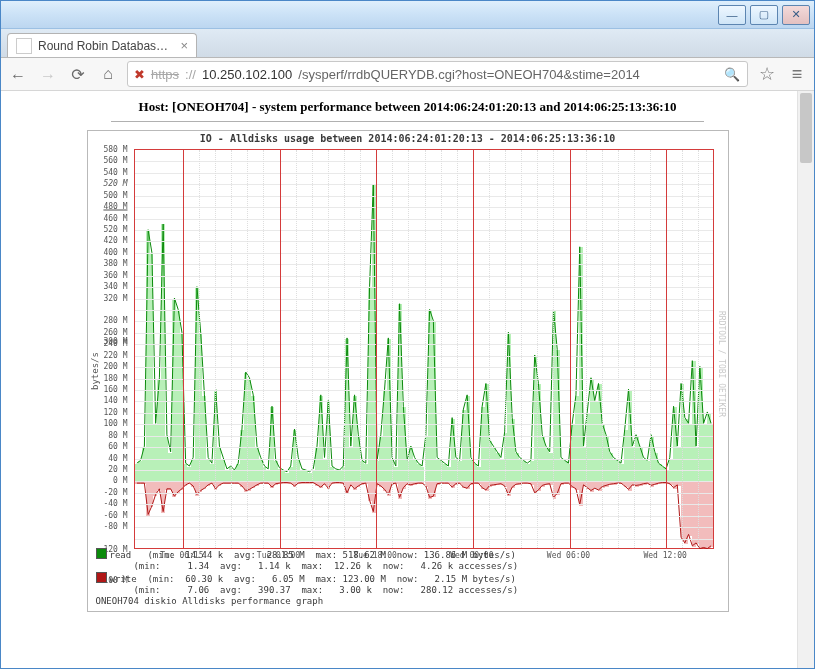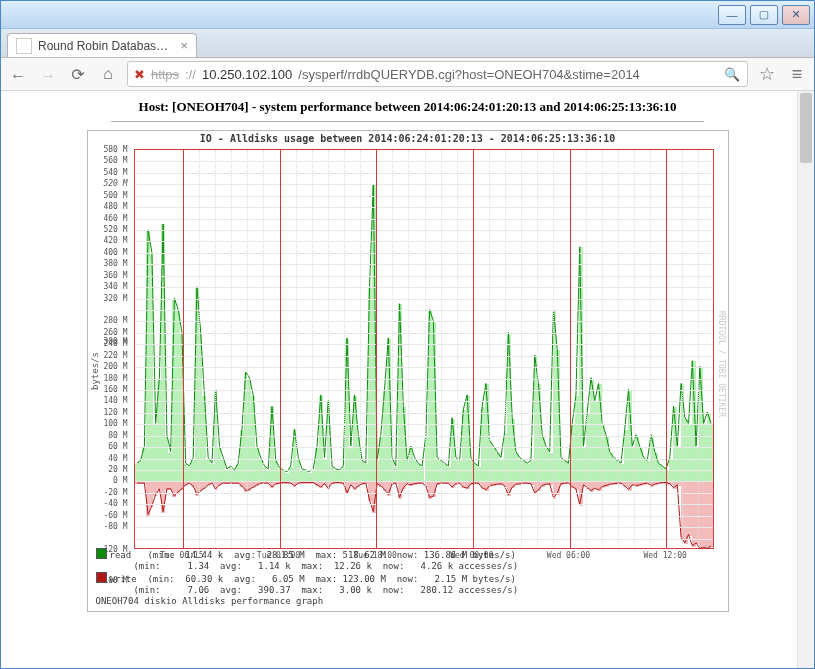--- a/index.html
+++ b/index.html
@@ -126,21 +126,21 @@
               <div class="ytick" style="top: 171.429px;">280 M</div>
               <div class="ytick" style="top: 160px; margin-top: 32px;">300 M</div>
               <div class="ytick" style="top: 148.571px;">320 M</div>
               <div class="ytick" style="top: 137.143px;">340 M</div>
               <div class="ytick" style="top: 125.714px;">360 M</div>
               <div class="ytick" style="top: 114.286px;">380 M</div>
               <div class="ytick" style="top: 102.857px;">400 M</div>
               <div class="ytick" style="top: 91.4286px;">420 M</div>
               <div class="ytick" style="top: 80px;">520 M</div>
               <div class="ytick" style="top: 68.5714px;">460 M</div>
-              <div class="ytick" style="top: 57.1429px;">480 M</div>
+              <div class="ytick" style="top: 57.1429px; text-decoration: underline;">480 M</div>
               <div class="ytick" style="top: 45.7143px;">500 M</div>
               <div class="ytick" style="top: 34.2857px; font-style: italic;">520 M</div>
               <div class="ytick" style="top: 22.8571px;">540 M</div>
               <div class="ytick" style="top: 11.4286px;">560 M</div>
               <div class="ytick" style="top: 0px;">580 M</div>
             </div>
           <div class="grid">
             <div class="bars">
                 <div class="bar r" style="left: 0px; width: 3.76623px; top: 314.286px; height: 17.1429px;"></div>
                 <div class="bar r" style="left: 3.76623px; width: 3.76623px; top: 311.429px; height: 20px;"></div>

